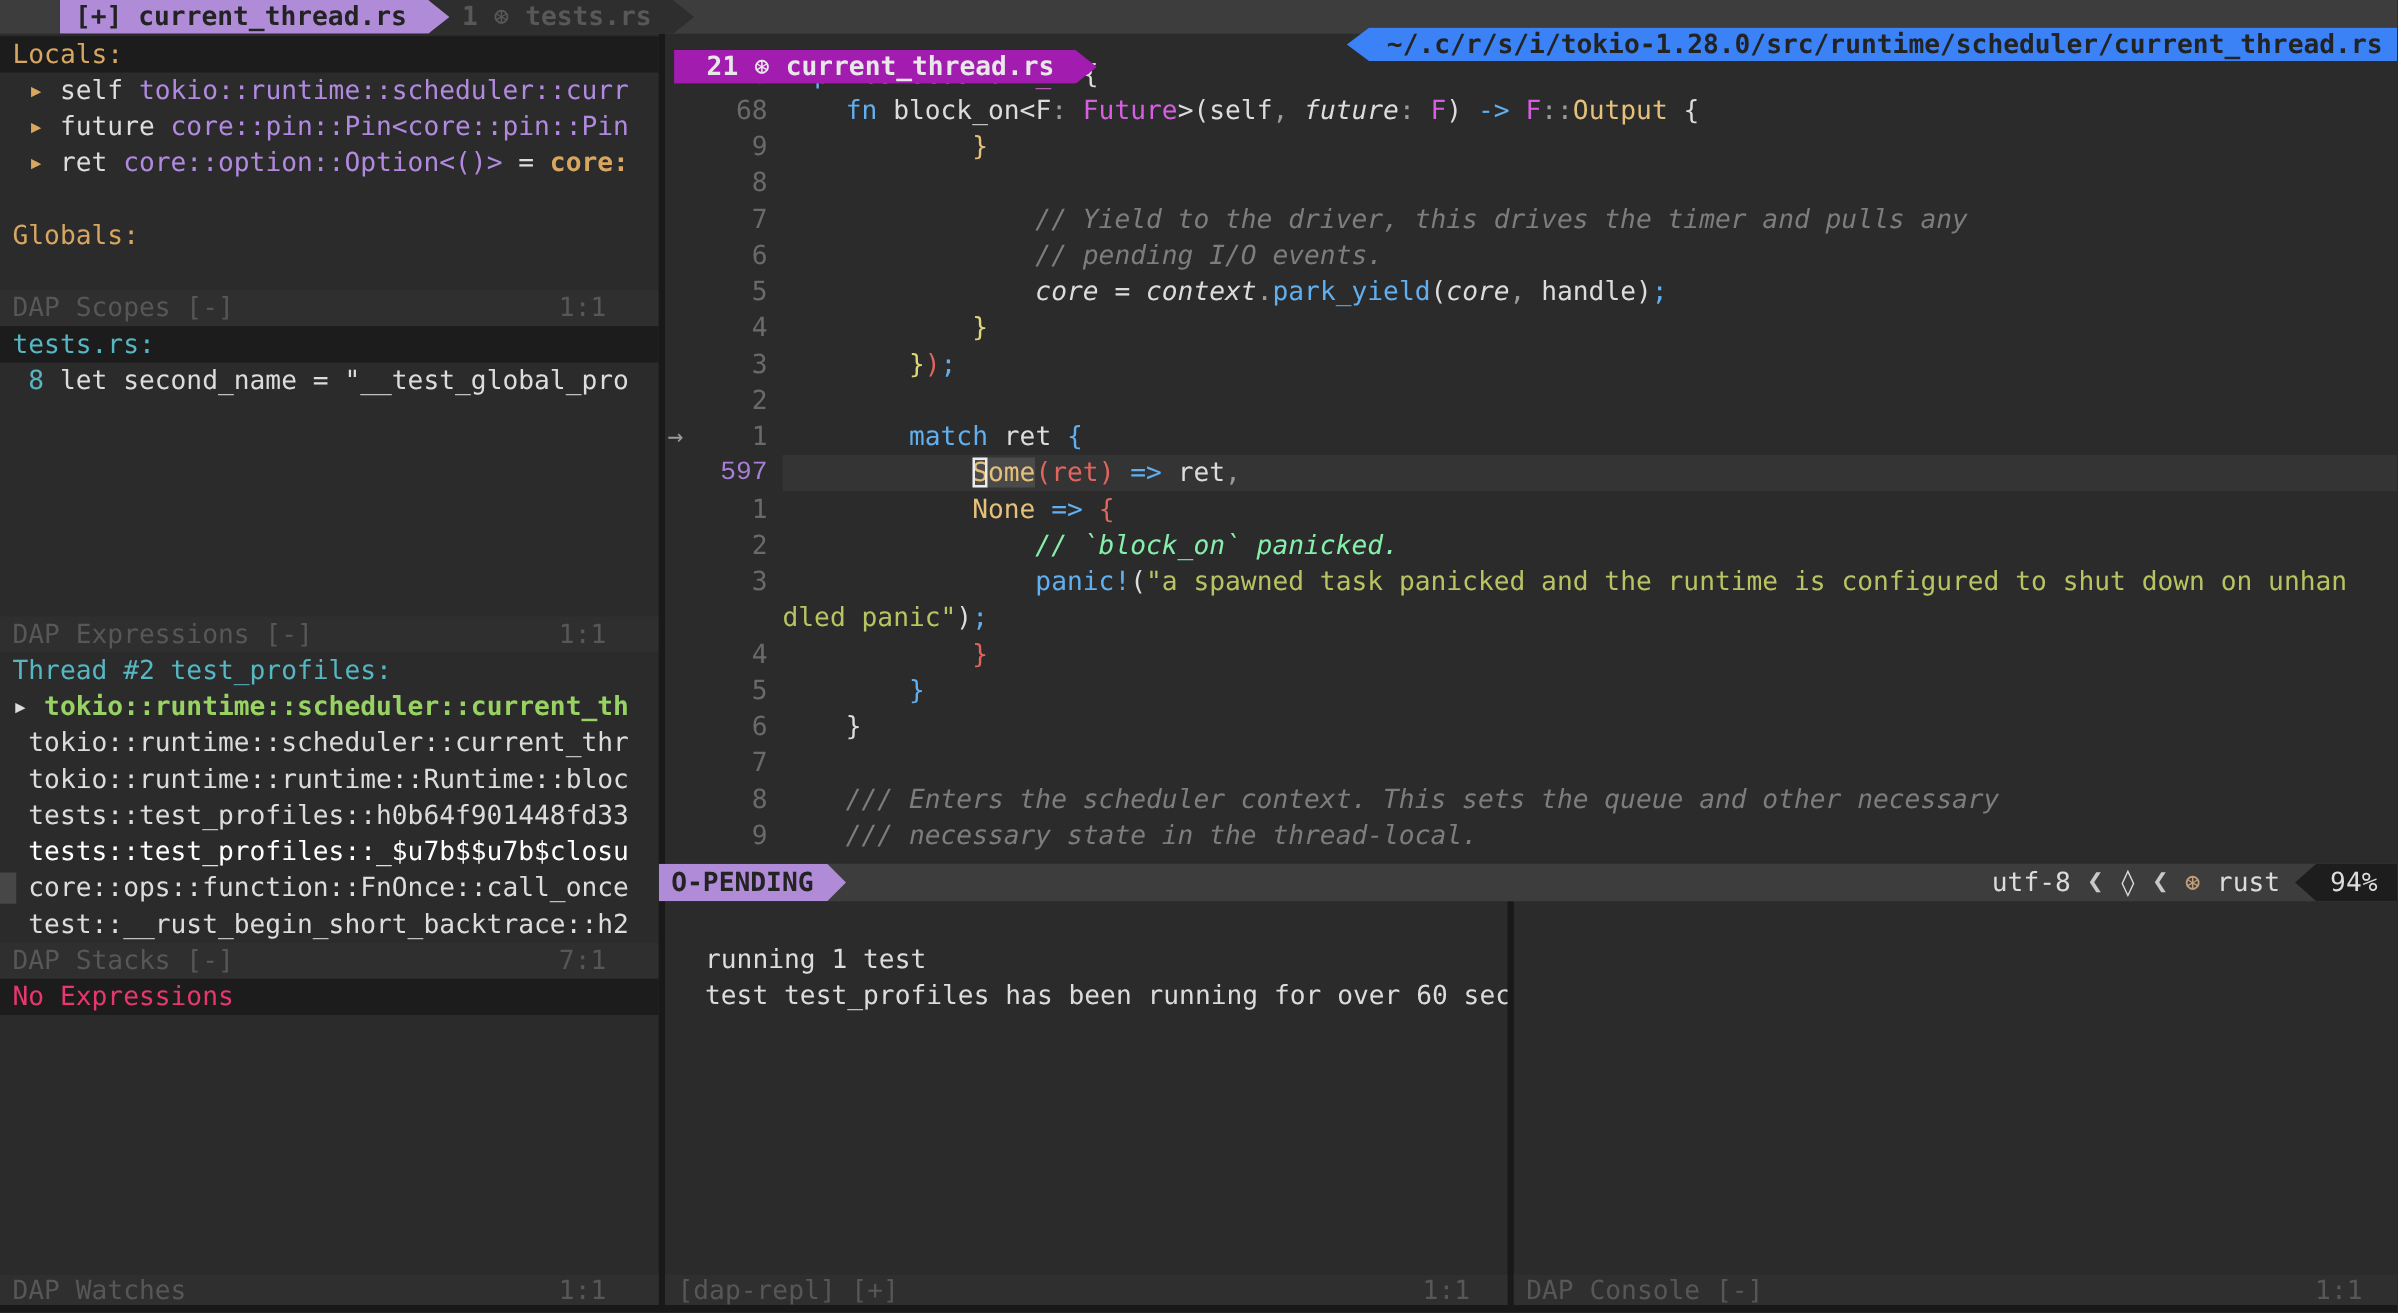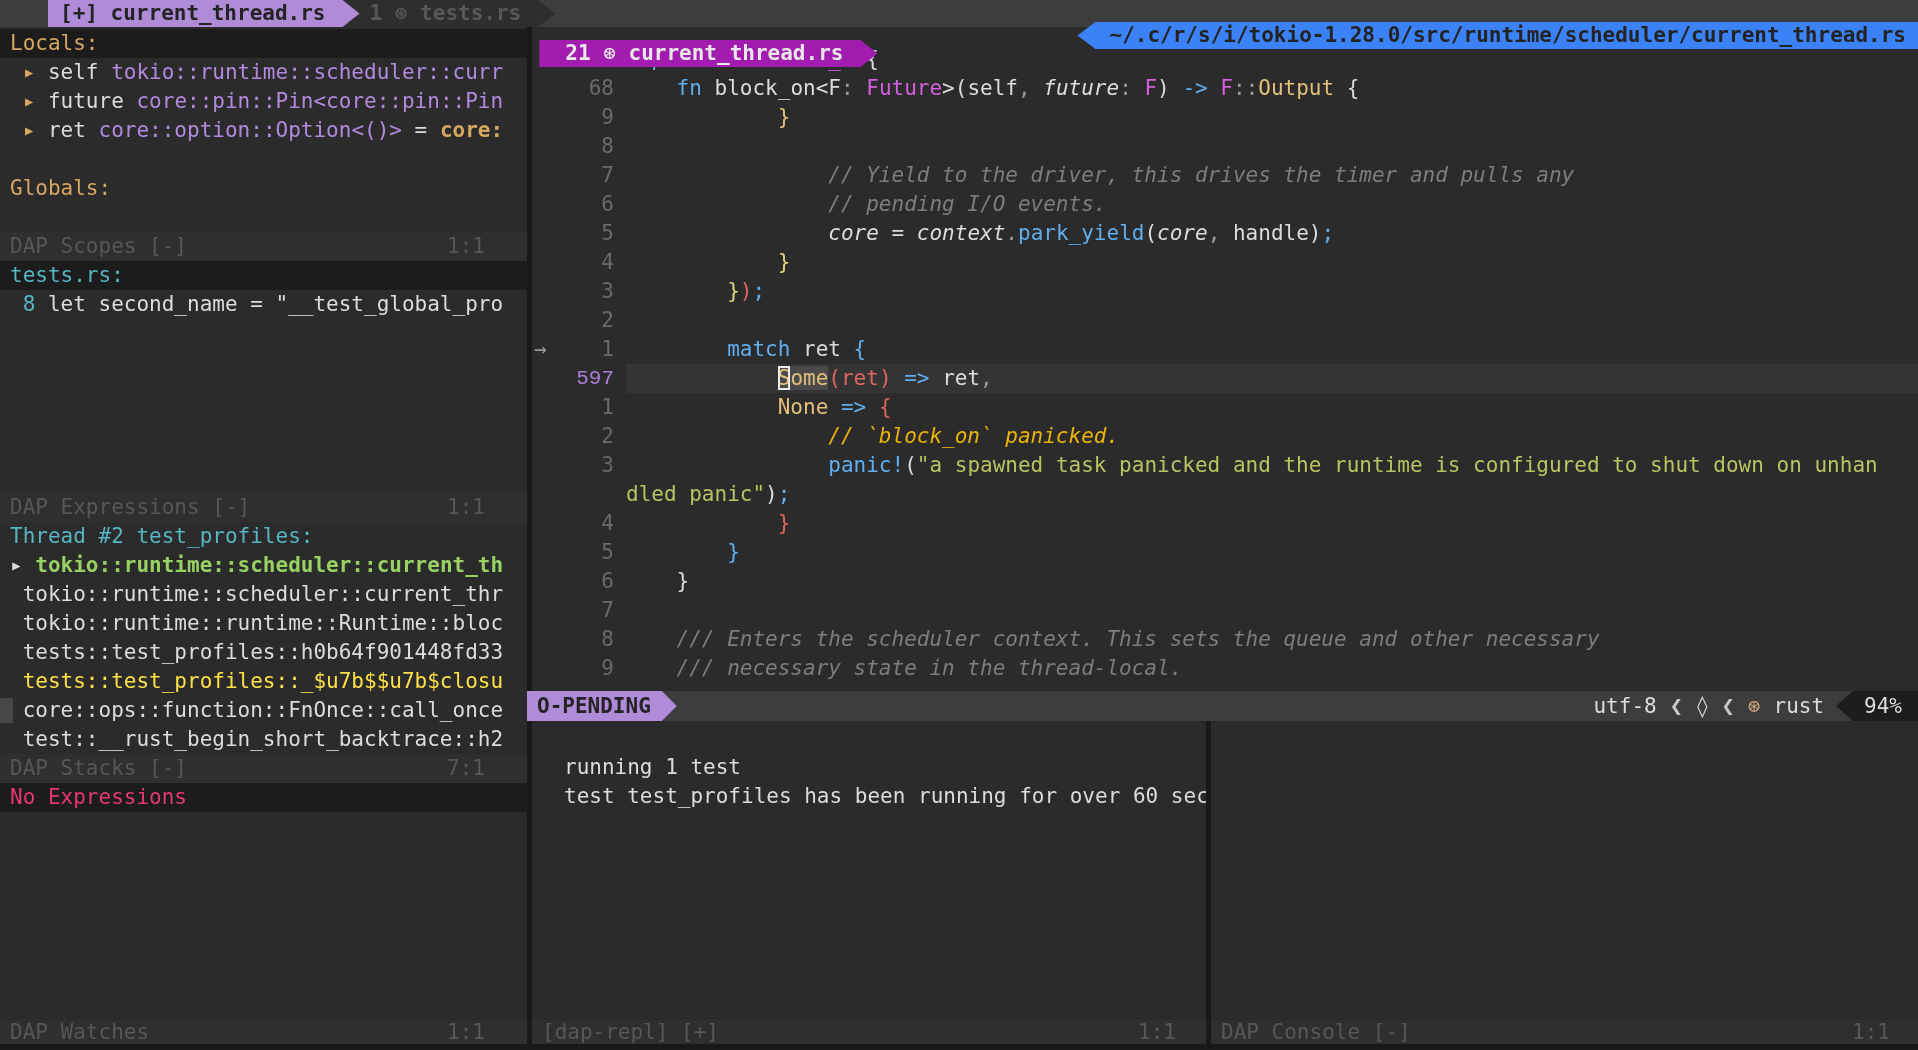--- a/index.html
+++ b/index.html
@@ -111,21 +111,21 @@
     <div class="srow"></div>
     <div class="srow"></div>
     <div class="srow"></div>
     <div class="srow"></div>
     <div class="srow section"><span>DAP Expressions [-]</span><span class="pos">1:1</span></div>
     <div class="srow"><span style="color: rgb(86, 182, 194);">Thread #2 test_profiles:</span></div>
     <div class="srow"><span style="color: rgb(220, 220, 220);">▸ </span><span class="bd" style="color: rgb(151, 210, 99);">tokio::runtime::scheduler::current_th</span></div>
     <div class="srow"><span style="color: rgb(220, 220, 220);"> tokio::runtime::scheduler::current_thr</span></div>
     <div class="srow"><span style="color: rgb(220, 220, 220);"> tokio::runtime::runtime::Runtime::bloc</span></div>
     <div class="srow"><span style="color: rgb(220, 220, 220);"> tests::test_profiles::h0b64f901448fd33</span></div>
-    <div class="srow"><span style="color: #fde047;"> tests::test_profiles::_$u7b$$u7b$closu</span></div>
+    <div class="srow"><span style="color: #ffffff;"> tests::test_profiles::_$u7b$$u7b$closu</span></div>
     <div class="srow"><div class="block-cursor"></div><span style="color: rgb(220, 220, 220);"> core::ops::function::FnOnce::call_once</span></div>
     <div class="srow"><span style="color: rgb(220, 220, 220);"> test::__rust_begin_short_backtrace::h2</span></div>
     <div class="srow section"><span>DAP Stacks [-]</span><span class="pos">7:1</span></div>
     <div class="srow band"><span style="color: rgb(230, 56, 110);">No Expressions</span></div>
   </div>
 <div id="vdiv1" class="abs"></div>
 
 <div id="code" class="abs">
     <div class="crow"><div class="gutter"><span>70</span></div><div class="ggap"></div><div class="ctext"><span style="color: rgb(97, 175, 239);">impl</span><span style="color: rgb(220, 220, 220);"> CoreGuard</span><span style="color: rgb(213, 95, 222);">&lt;'_&gt;</span><span style="color: rgb(220, 220, 220);"> {</span></div></div>
     <div class="crow"><div class="gutter"><span>68</span></div><div class="ggap"></div><div class="ctext"><span>    </span><span style="color: rgb(97, 175, 239);">fn</span><span style="color: rgb(220, 220, 220);"> block_on&lt;F</span><span style="color: rgb(154, 154, 154);">: </span><span style="color: rgb(213, 95, 222);">Future</span><span style="color: rgb(220, 220, 220);">&gt;(</span><span style="color: rgb(220, 220, 220);">self</span><span style="color: rgb(154, 154, 154);">, </span><span class="it" style="color: rgb(220, 220, 220);">future</span><span style="color: rgb(154, 154, 154);">: </span><span style="color: rgb(213, 95, 222);">F</span><span style="color: rgb(220, 220, 220);">) </span><span style="color: rgb(97, 175, 239);">-&gt;</span><span> </span><span style="color: rgb(213, 95, 222);">F</span><span style="color: rgb(154, 154, 154);">::</span><span style="color: rgb(229, 192, 123);">Output</span><span style="color: rgb(220, 220, 220);"> {</span></div></div>
@@ -133,21 +133,21 @@
     <div class="crow"><div class="gutter"><span>8</span></div><div class="ggap"></div><div class="ctext"></div></div>
     <div class="crow"><div class="gutter"><span>7</span></div><div class="ggap"></div><div class="ctext"><span>                </span><span class="it" style="color: rgb(125, 125, 125);">// Yield to the driver, this drives the timer and pulls any</span></div></div>
     <div class="crow"><div class="gutter"><span>6</span></div><div class="ggap"></div><div class="ctext"><span>                </span><span class="it" style="color: rgb(125, 125, 125);">// pending I/O events.</span></div></div>
     <div class="crow"><div class="gutter"><span>5</span></div><div class="ggap"></div><div class="ctext"><span>                </span><span class="it" style="color: rgb(220, 220, 220);">core</span><span style="color: rgb(220, 220, 220);"> = </span><span class="it" style="color: rgb(220, 220, 220);">context</span><span style="color: rgb(154, 154, 154);">.</span><span style="color: rgb(97, 175, 239);">park_yield</span><span style="color: rgb(220, 220, 220);">(</span><span class="it" style="color: rgb(220, 220, 220);">core</span><span style="color: rgb(154, 154, 154);">, </span><span style="color: rgb(220, 220, 220);">handle</span><span style="color: rgb(220, 220, 220);">)</span><span style="color: rgb(97, 175, 239);">;</span></div></div>
     <div class="crow"><div class="gutter"><span>4</span></div><div class="ggap"></div><div class="ctext"><span>            </span><span style="color: rgb(223, 215, 122);">}</span></div></div>
     <div class="crow"><div class="gutter"><span>3</span></div><div class="ggap"></div><div class="ctext"><span>        </span><span style="color: rgb(223, 215, 122);">}</span><span style="color: rgb(224, 101, 95);">)</span><span style="color: rgb(97, 175, 239);">;</span></div></div>
     <div class="crow"><div class="gutter"><span>2</span></div><div class="ggap"></div><div class="ctext"></div></div>
     <div class="crow"><div class="gutter"><span class="arrow">→</span><span>1</span></div><div class="ggap"></div><div class="ctext"><span>        </span><span style="color: rgb(97, 175, 239);">match</span><span style="color: rgb(220, 220, 220);"> ret </span><span style="color: rgb(97, 175, 239);">{</span></div></div>
     <div class="crow current"><div class="gutter"><span>597</span></div><div class="ggap"></div><div class="ctext"><span>            </span><span class="cursor" style="color: rgb(229, 192, 123);">S</span><span class="wordhl" style="color: rgb(229, 192, 123);">ome</span><span style="color: rgb(224, 101, 95);">(</span><span style="color: rgb(224, 101, 95);">ret</span><span style="color: rgb(224, 101, 95);">)</span><span> </span><span style="color: rgb(97, 175, 239);">=&gt;</span><span style="color: rgb(220, 220, 220);"> ret</span><span style="color: rgb(154, 154, 154);">,</span></div></div>
     <div class="crow"><div class="gutter"><span>1</span></div><div class="ggap"></div><div class="ctext"><span>            </span><span style="color: rgb(229, 192, 123);">None</span><span> </span><span style="color: rgb(97, 175, 239);">=&gt;</span><span> </span><span style="color: rgb(224, 101, 95);">{</span></div></div>
-    <div class="crow"><div class="gutter"><span>2</span></div><div class="ggap"></div><div class="ctext"><span>                </span><span class="it" style="color: #eab308; margin-top: 16px;">// `block_on` panicked.</span></div></div>
+    <div class="crow"><div class="gutter"><span>2</span></div><div class="ggap"></div><div class="ctext"><span>                </span><span class="it" style="color: #86efac; margin-top: 16px;">// `block_on` panicked.</span></div></div>
     <div class="crow"><div class="gutter"><span>3</span></div><div class="ggap"></div><div class="ctext"><span>                </span><span style="color: rgb(97, 175, 239);">panic!</span><span style="color: rgb(220, 220, 220);">(</span><span style="color: rgb(185, 195, 97);">"a spawned task panicked and the runtime is configured to shut down on unhan</span></div></div>
     <div class="crow"><div class="gutter"><span></span></div><div class="ggap"></div><div class="ctext"><span style="color: rgb(185, 195, 97);">dled panic"</span><span style="color: rgb(220, 220, 220);">)</span><span style="color: rgb(97, 175, 239);">;</span></div></div>
     <div class="crow"><div class="gutter"><span>4</span></div><div class="ggap"></div><div class="ctext"><span>            </span><span style="color: rgb(224, 101, 95);">}</span></div></div>
     <div class="crow"><div class="gutter"><span>5</span></div><div class="ggap"></div><div class="ctext"><span>        </span><span style="color: rgb(97, 175, 239);">}</span></div></div>
     <div class="crow"><div class="gutter"><span>6</span></div><div class="ggap"></div><div class="ctext"><span>    </span><span style="color: rgb(220, 220, 220);">}</span></div></div>
     <div class="crow"><div class="gutter"><span>7</span></div><div class="ggap"></div><div class="ctext"></div></div>
     <div class="crow"><div class="gutter"><span>8</span></div><div class="ggap"></div><div class="ctext"><span>    </span><span class="it" style="color: rgb(125, 125, 125);">/// Enters the scheduler context. This sets the queue and other necessary</span></div></div>
     <div class="crow"><div class="gutter"><span>9</span></div><div class="ggap"></div><div class="ctext"><span>    </span><span class="it" style="color: rgb(125, 125, 125);">/// necessary state in the thread-local.</span></div></div>
   </div>
 

